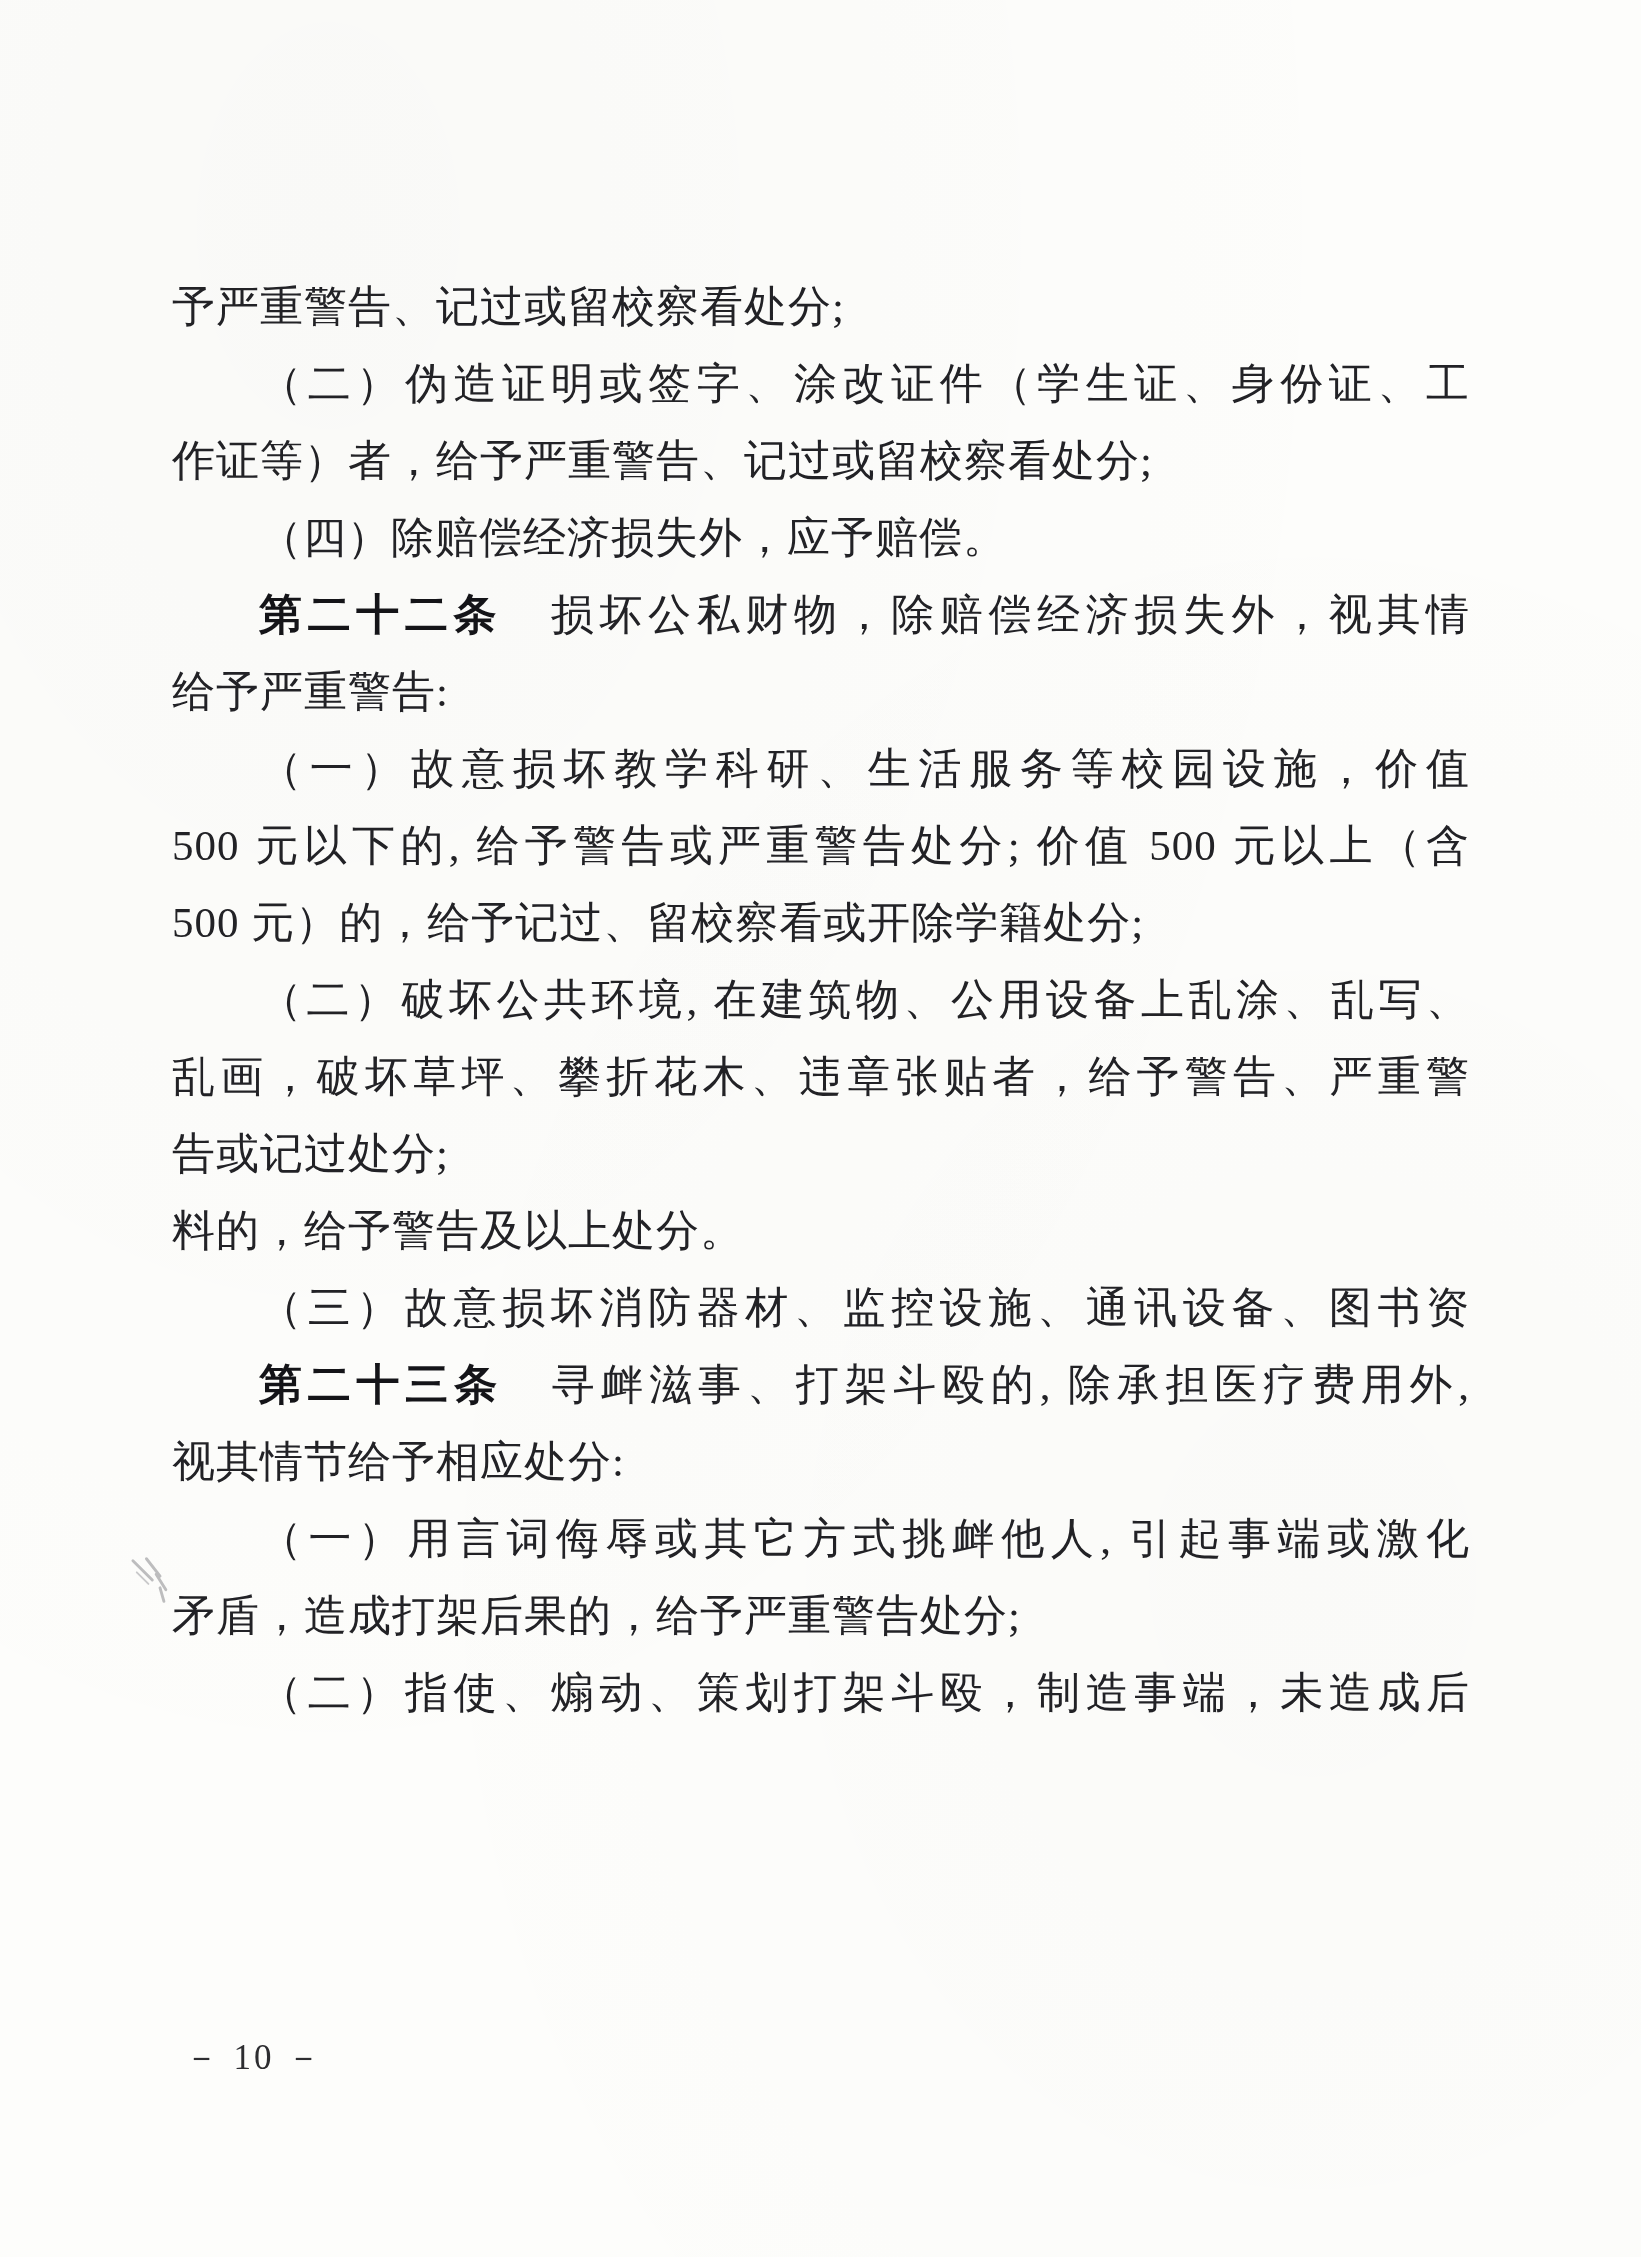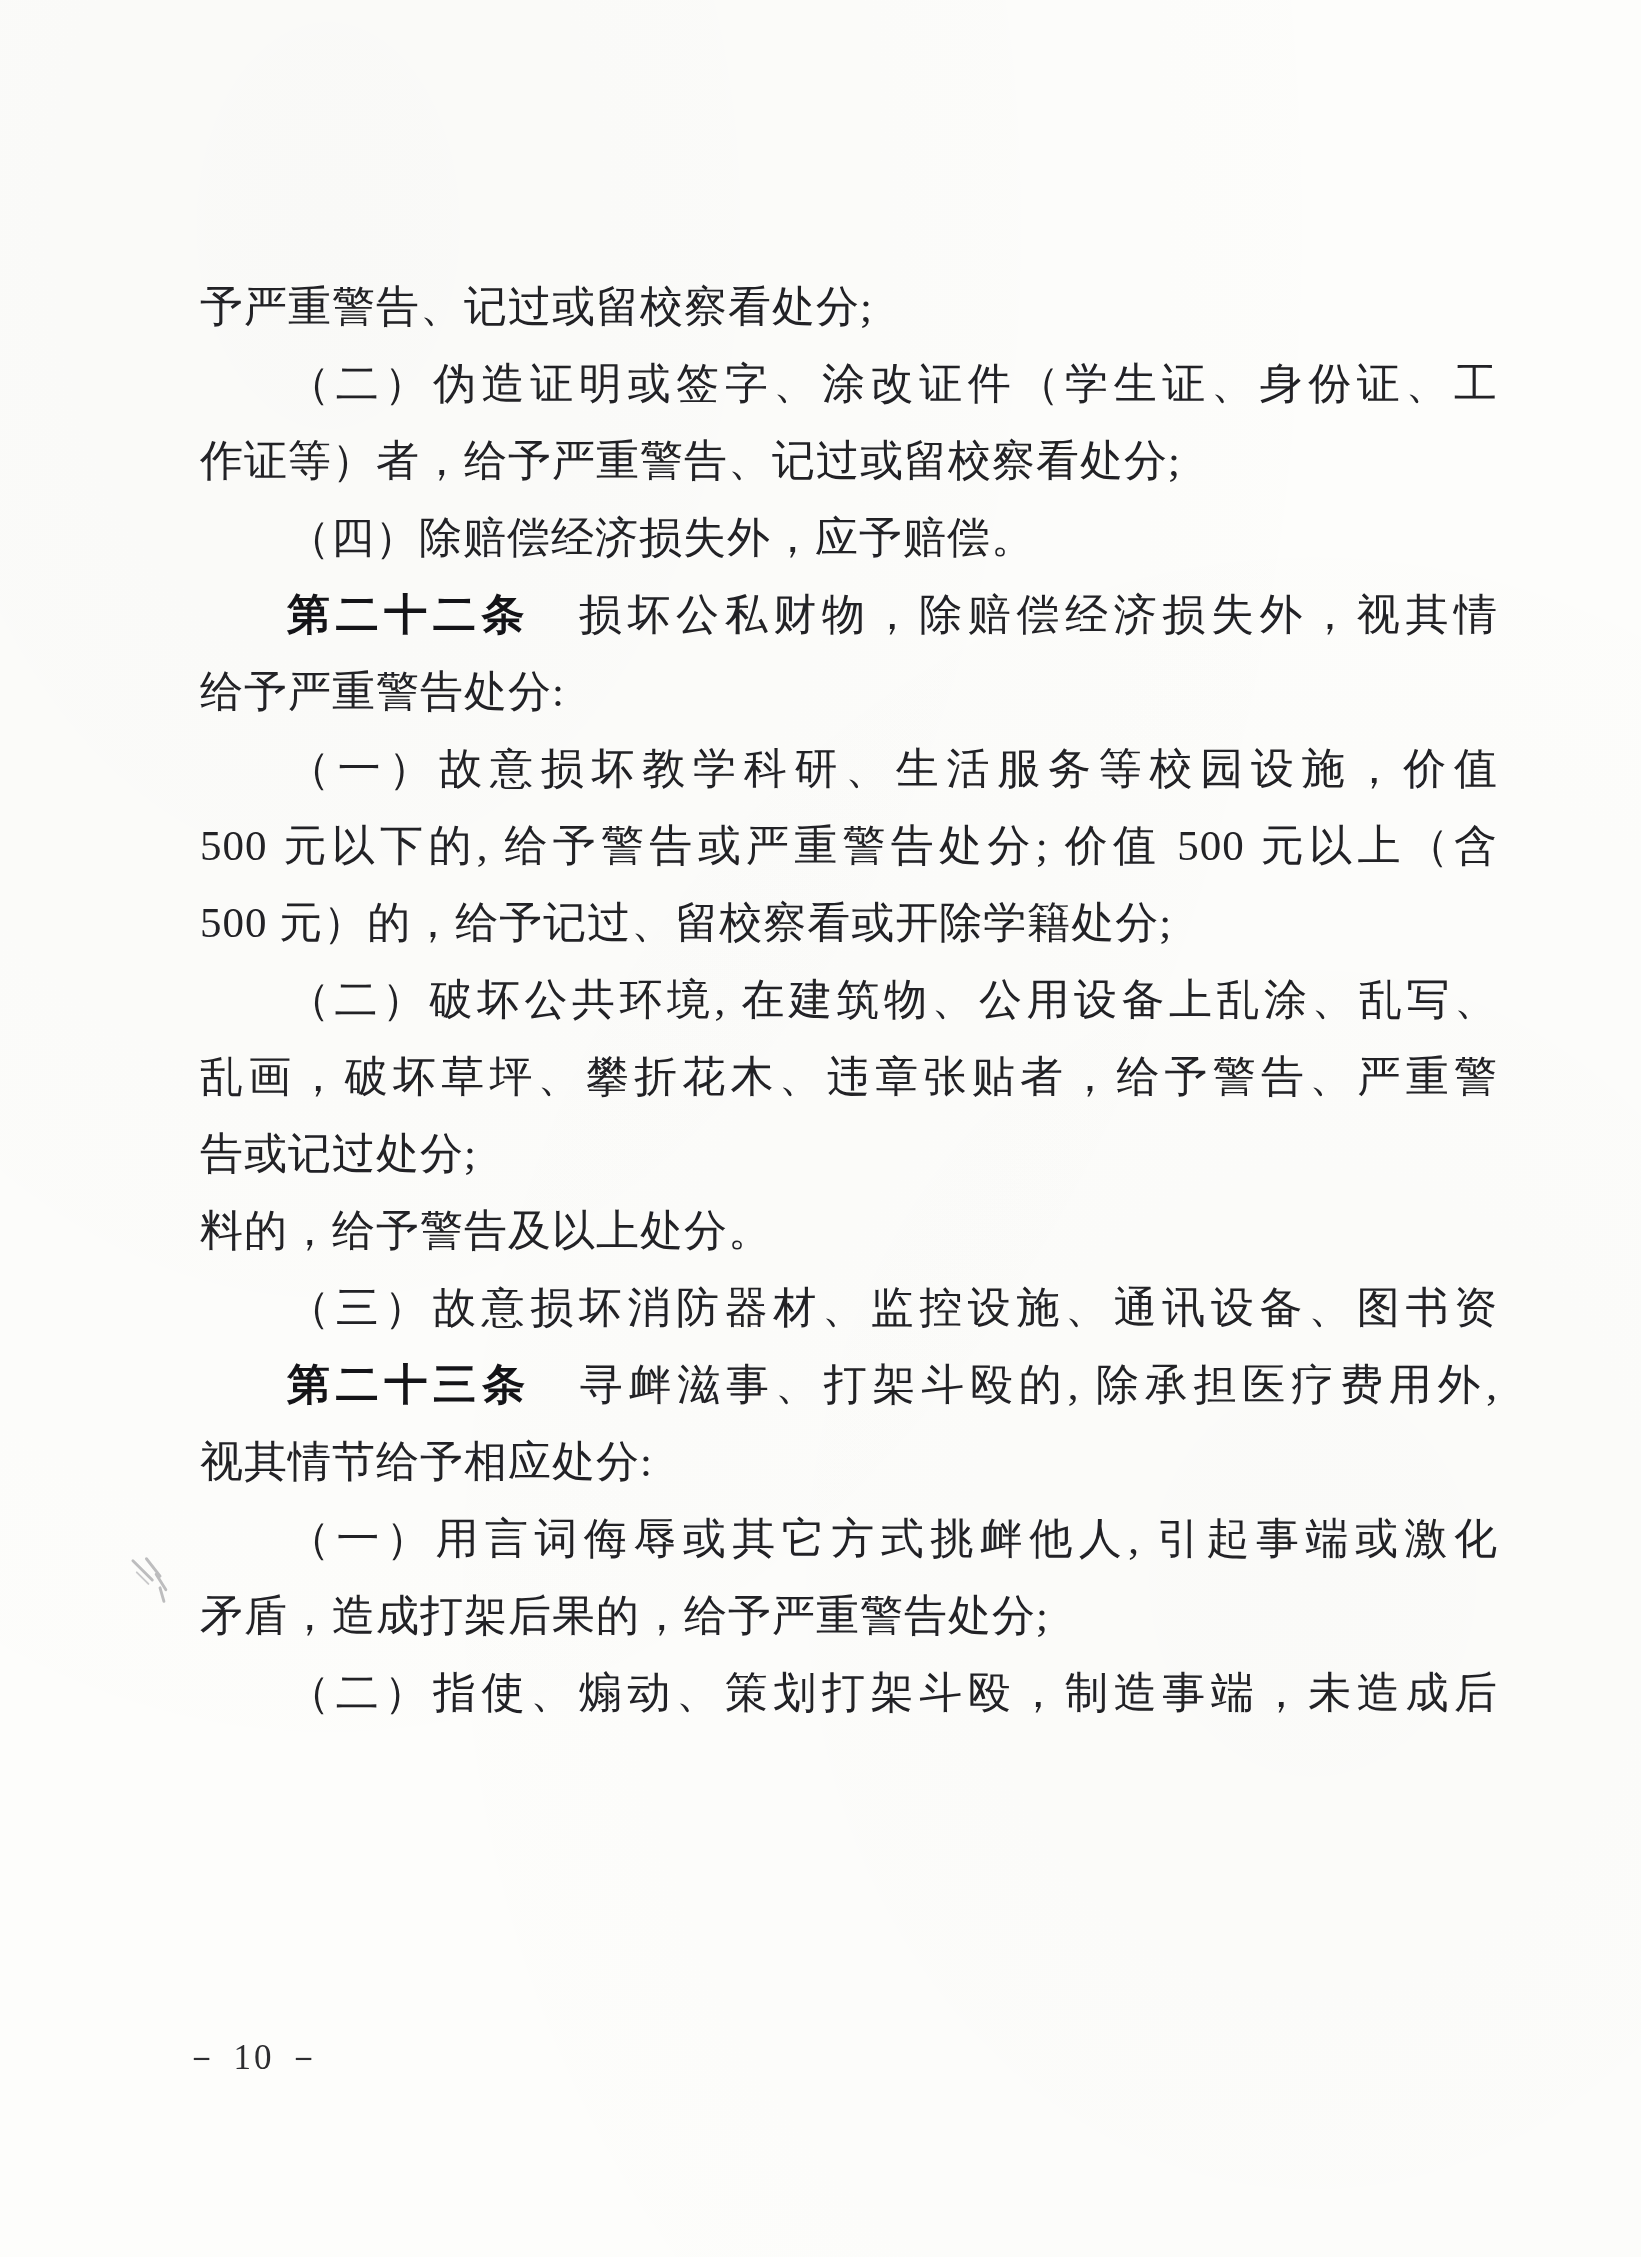--- a/index.html
+++ b/index.html
@@ -21,21 +21,20 @@
     background:
       radial-gradient(ellipse at 20% 10%, rgba(0,0,0,0.015), transparent 60%),
       radial-gradient(ellipse at 80% 70%, rgba(0,0,0,0.012), transparent 55%),
       #fdfdfb;
   }
   .doc-body {
     position: absolute;
     left: 172px;
     top: 268px;
     width: 1298px;
-    margin-left: 28px;
   }
   .line {
     height: 77px;
     line-height: 77px;
     font-size: 43px;
     letter-spacing: 1px;
     white-space: nowrap;
     text-align: left;
     color: #222226;
   }
@@ -80,21 +79,21 @@
     <path d="M6 10 L26 30 M20 8 L34 26 M30 24 L40 40 M34 38 L38 52" stroke="#8a8a8e" stroke-width="3" fill="none" stroke-linecap="round"></path>
     <path d="M10 22 L22 34" stroke="#a0a0a4" stroke-width="2" fill="none" stroke-linecap="round"></path>
   </svg>
 
   <div class="doc-body">
       <div class="line">予严重警告、记过或留校察看处分;</div>
       <div class="line indent fill">（二）伪造证明或签字、涂改证件（学生证、身份证、工</div>
       <div class="line">作证等）者，给予严重警告、记过或留校察看处分;</div>
       <div class="line indent">（四）除赔偿经济损失外，应予赔偿。</div>
       <div class="line indent fill"><span class="term">第二十二条</span>　损坏公私财物，除赔偿经济损失外，视其情</div>
-      <div class="line">给予严重警告处分:</div>
+      <div class="line">给予严重警告:</div>
       <div class="line indent fill">（一）故意损坏教学科研、生活服务等校园设施，价值</div>
       <div class="line fill">500 元以下的, 给予警告或严重警告处分; 价值 500 元以上（含</div>
       <div class="line">500 元）的，给予记过、留校察看或开除学籍处分;</div>
       <div class="line indent fill">（二）破坏公共环境, 在建筑物、公用设备上乱涂、乱写、</div>
       <div class="line fill">乱画，破坏草坪、攀折花木、违章张贴者，给予警告、严重警</div>
       <div class="line">告或记过处分;</div>
       <div class="line">料的，给予警告及以上处分。</div>
       <div class="line indent fill">（三）故意损坏消防器材、监控设施、通讯设备、图书资</div>
       <div class="line indent fill"><span class="term">第二十三条</span>　寻衅滋事、打架斗殴的, 除承担医疗费用外,</div>
       <div class="line">视其情节给予相应处分:</div>

